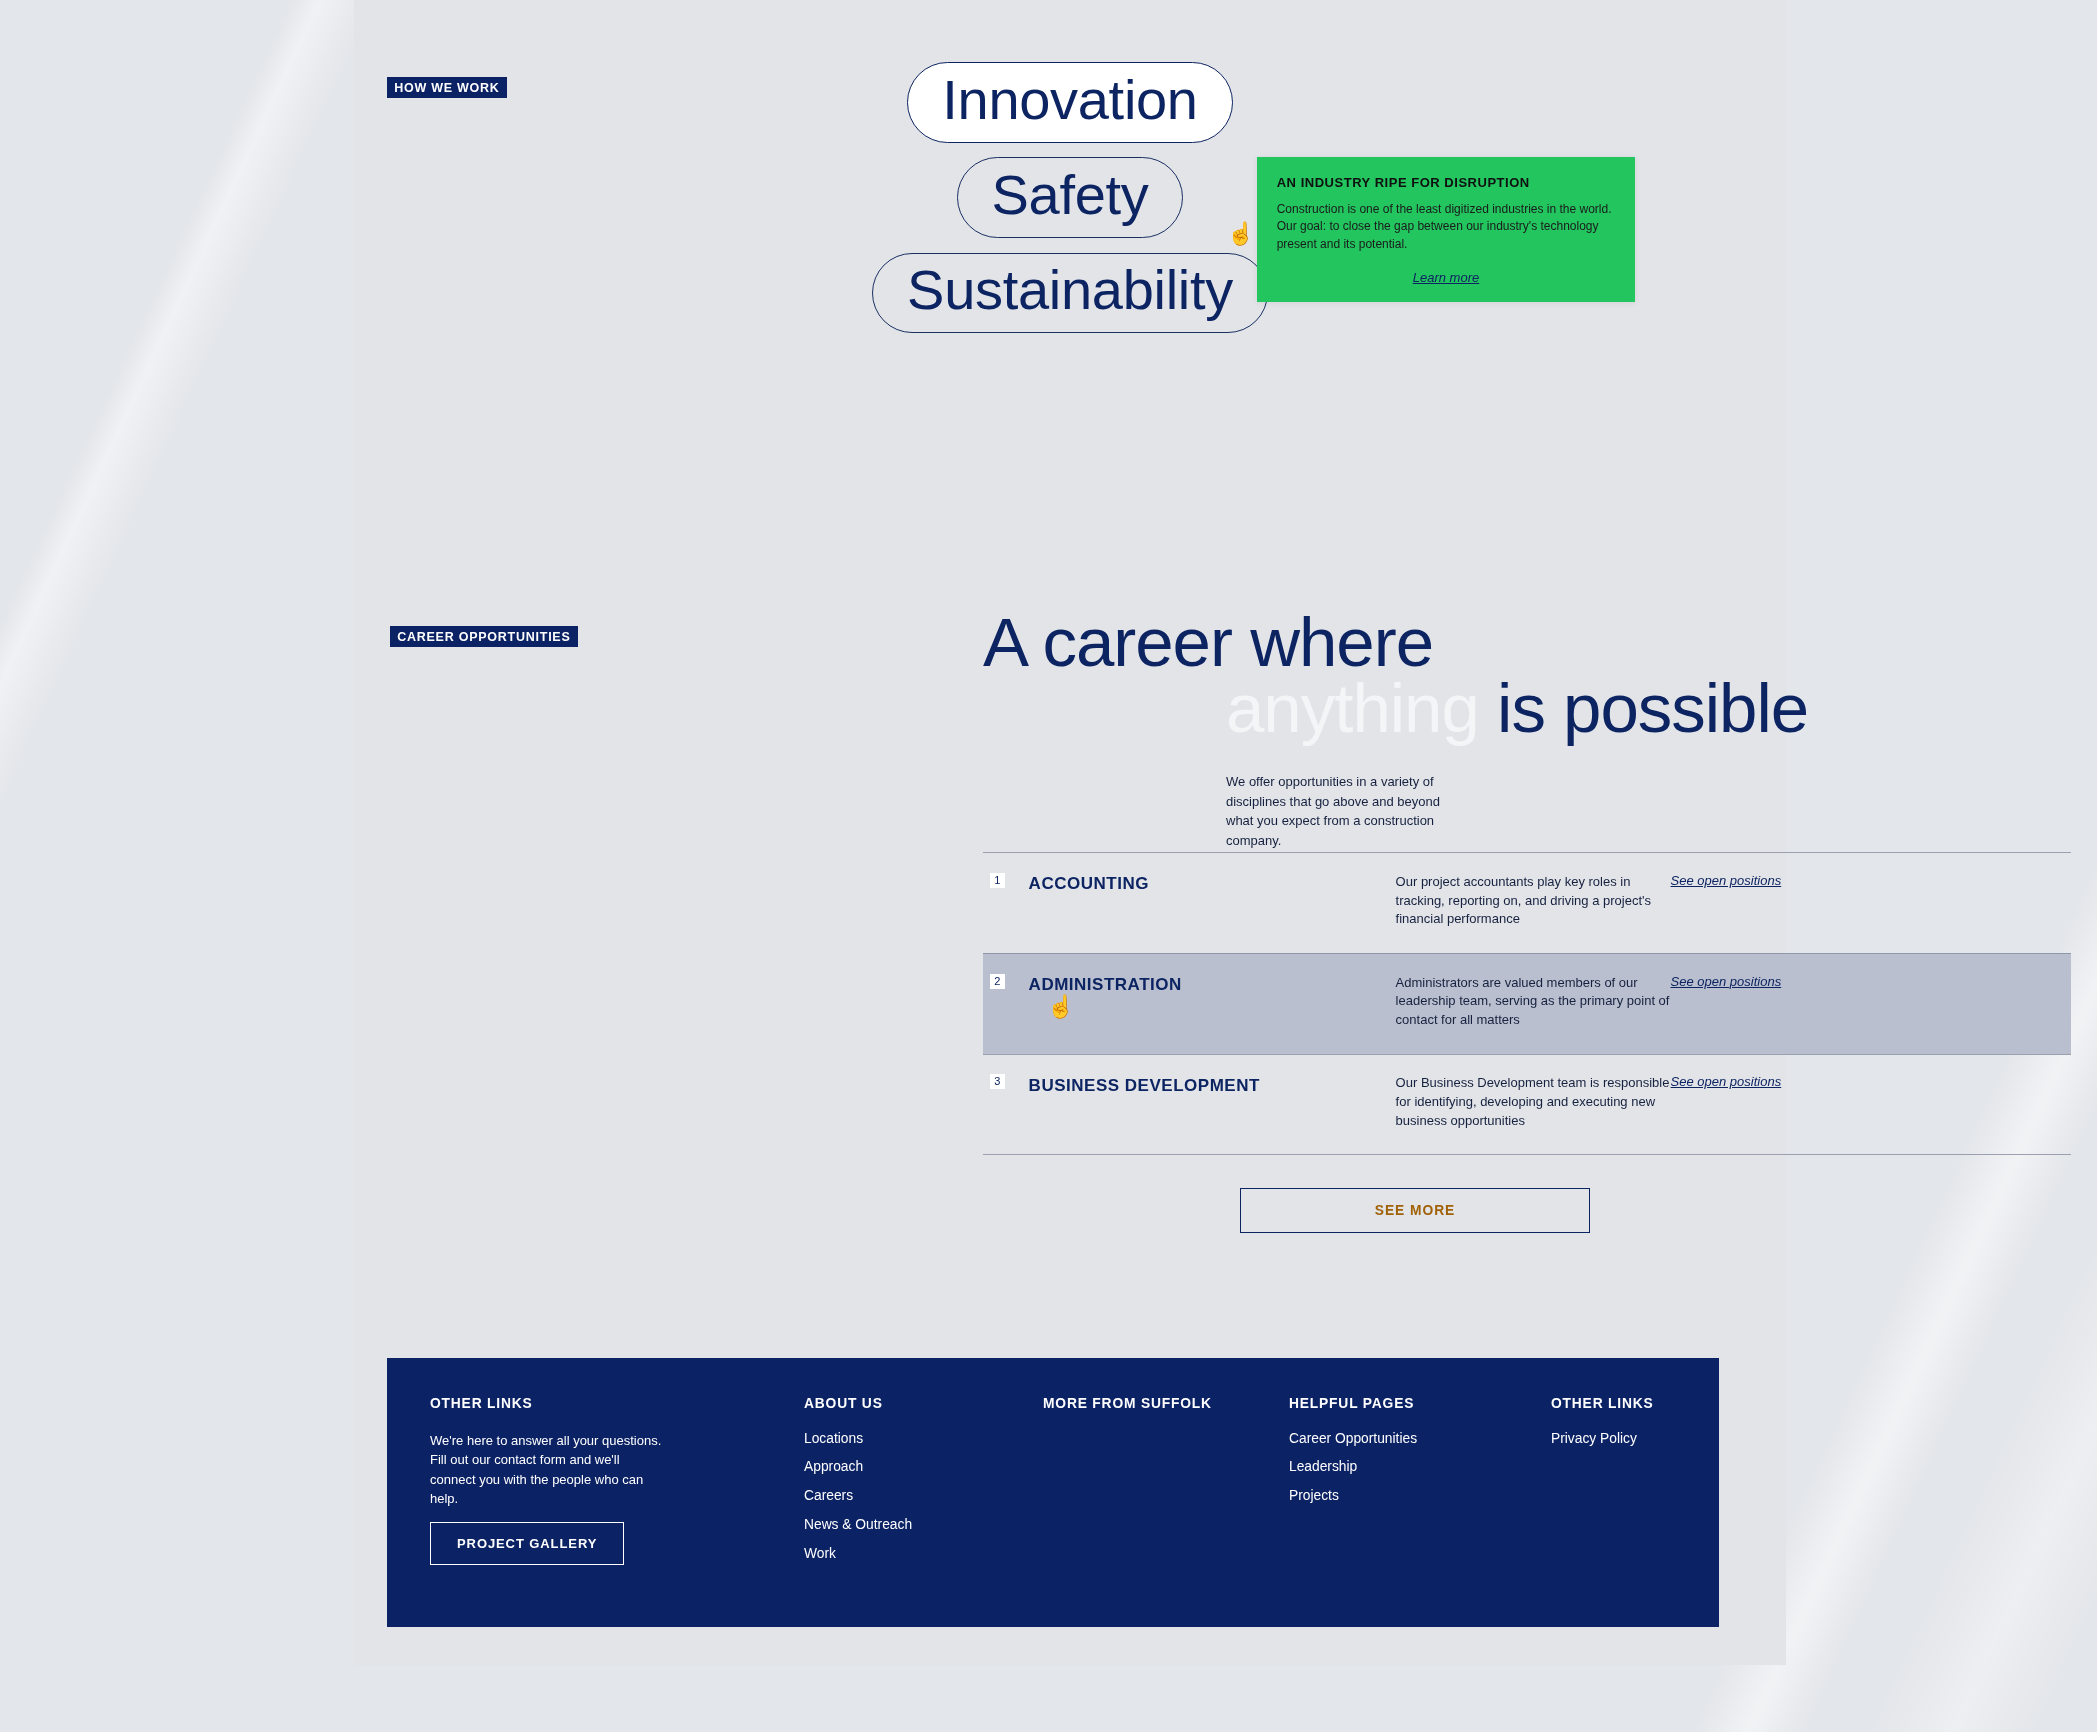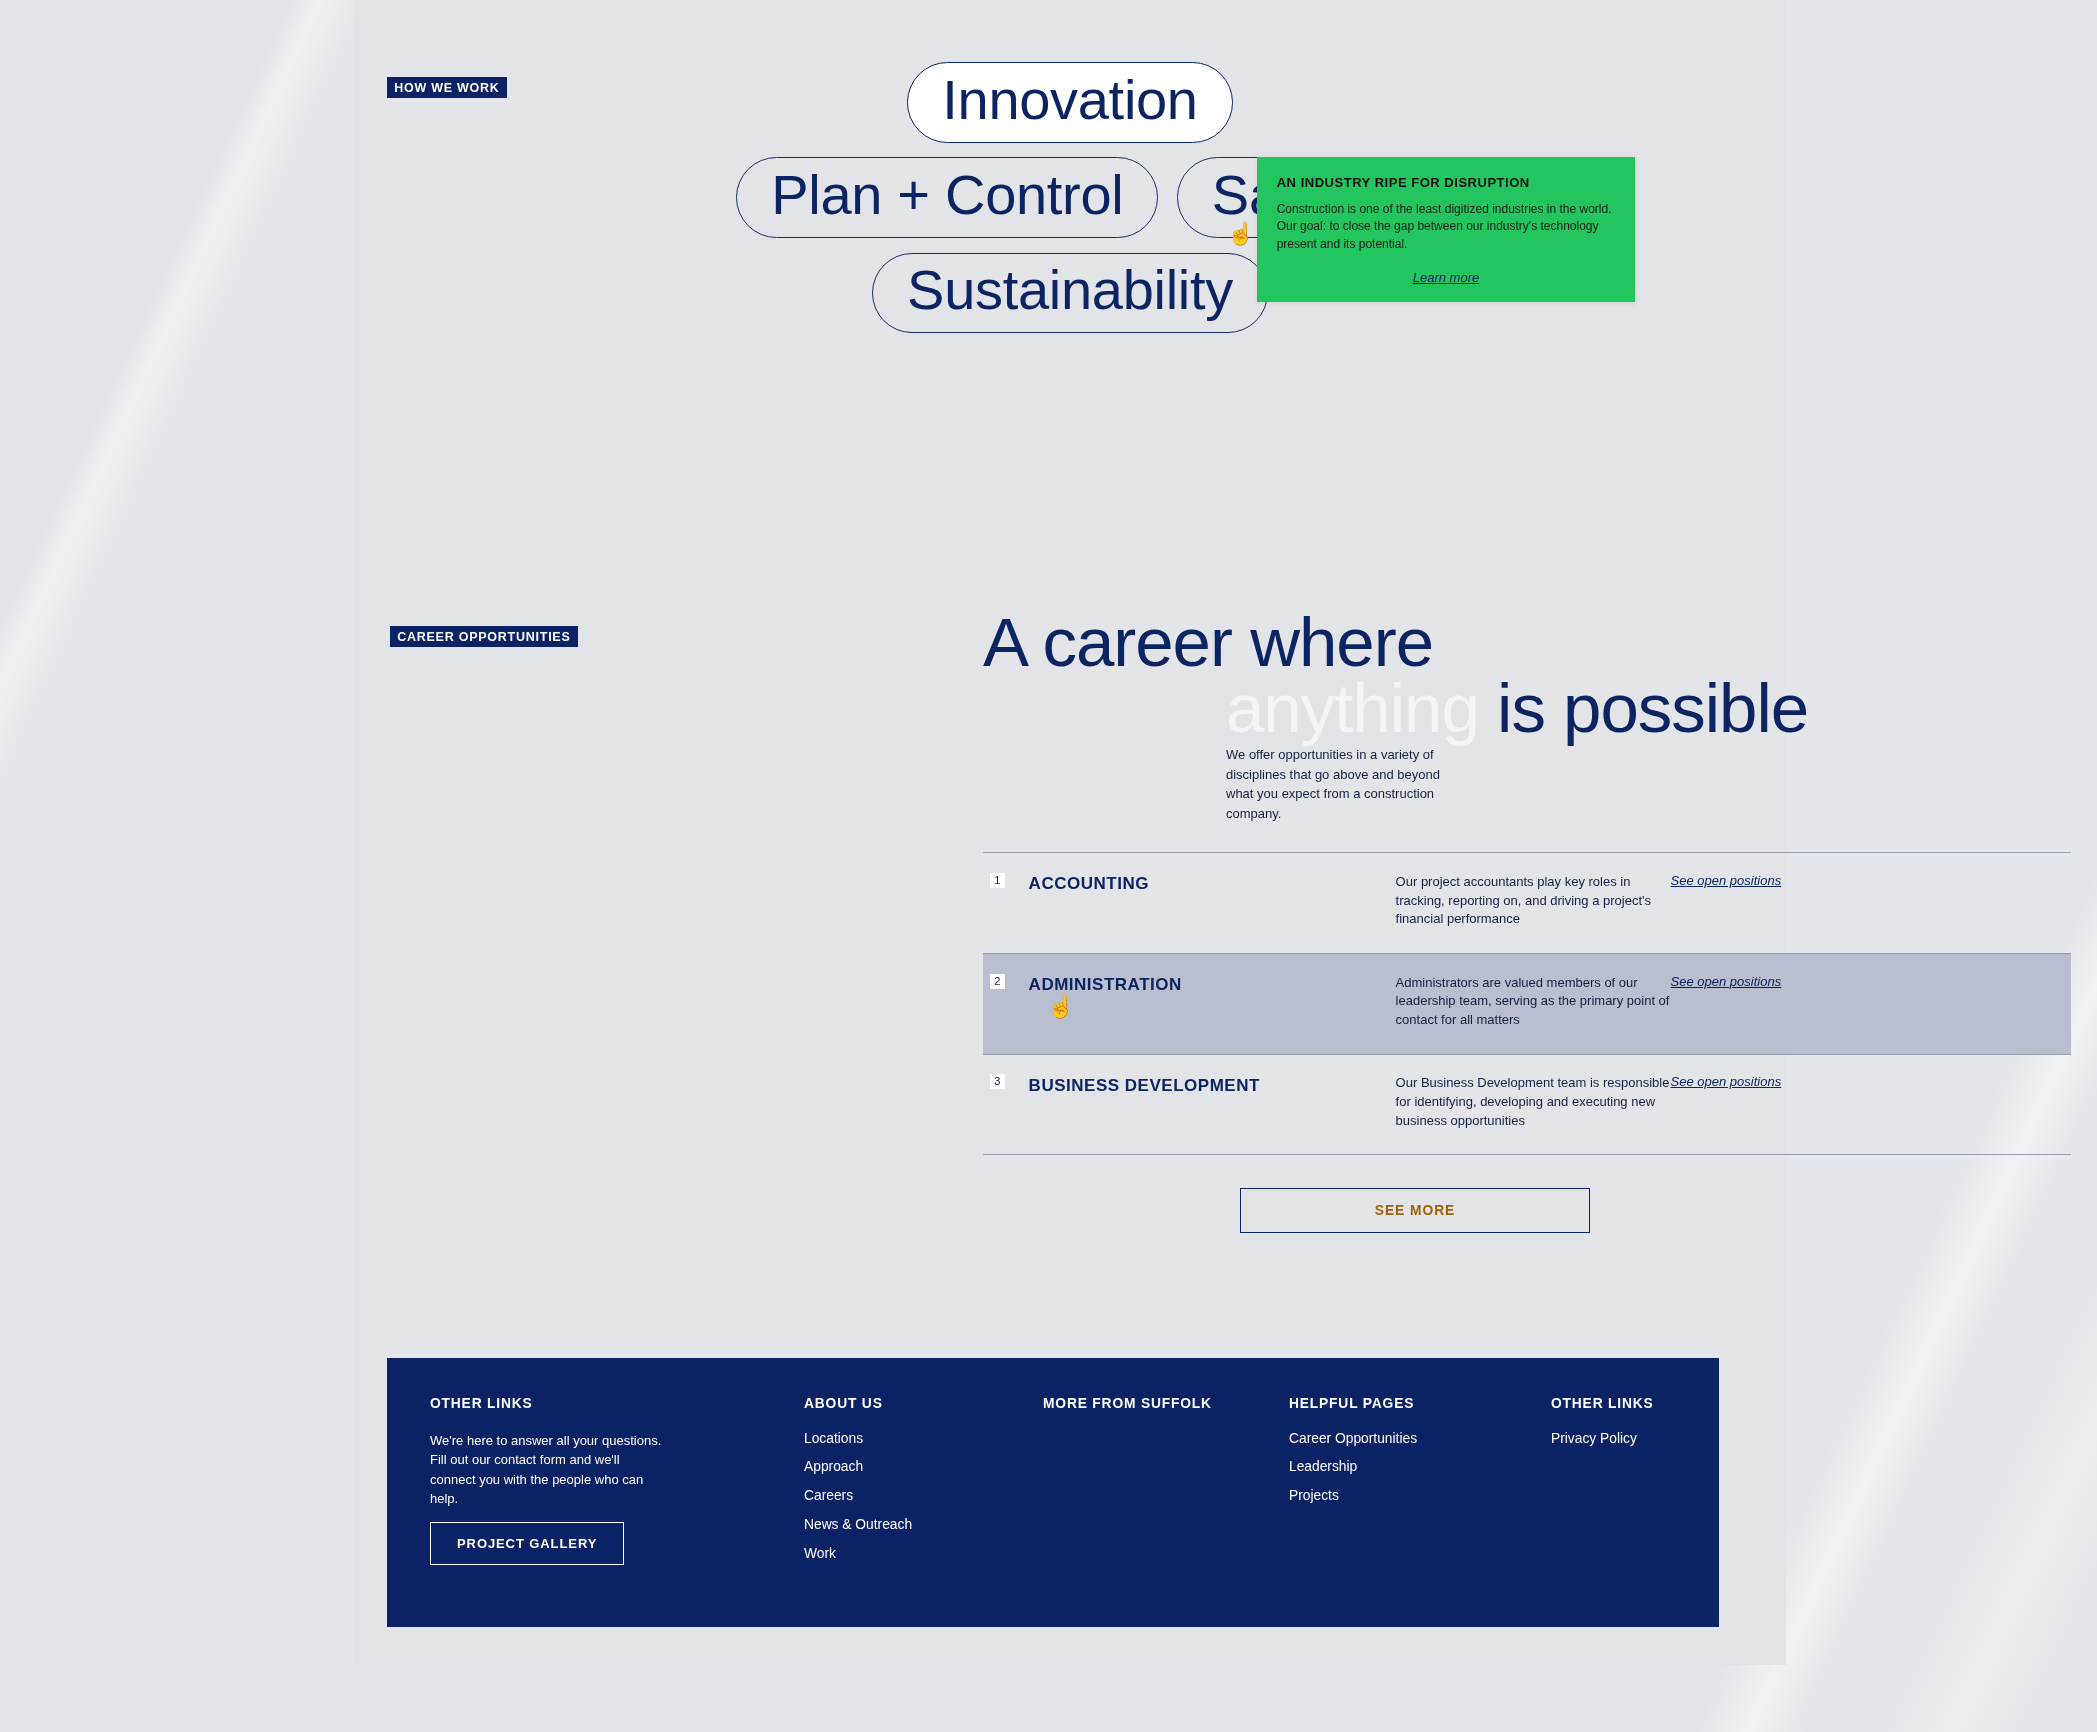--- a/index.html
+++ b/index.html
@@ -120,21 +120,21 @@
     font-size: 69px;
     line-height: .96;
     color: #0d2462;
     font-weight: 400;
     letter-spacing: -1px;
   }
   .career-head .faded { color: #f3f5f7; }
   .career-sub {
     position: absolute;
     left: 872px;
-    top: 745px;
+    top: 772px;
     width: 239px;
     font-size: 13px;
     line-height: 1.5;
     color: #16213f;
   }
 
   
   .job-list {
     position: absolute;
     left: 629px;
@@ -278,21 +278,20 @@
 
 <div class="page">
 
   <div class="eyebrow" style="left:33px; top:77px;">HOW WE WORK</div>
 
   <div class="pill-rows">
     <div class="pill-row">
       <div class="pill filled">Innovation</div>
     </div>
     <div class="pill-row">
-      <div class="pill">Plan + Control</div>
       <div class="pill">Safety</div>
     </div>
     <div class="pill-row">
       <div class="pill">Sustainability</div>
     </div>
   </div>
 
   <div class="eyebrow" style="left:36px; top:626px;">CAREER OPPORTUNITIES</div>
 
   <div class="career-head">

